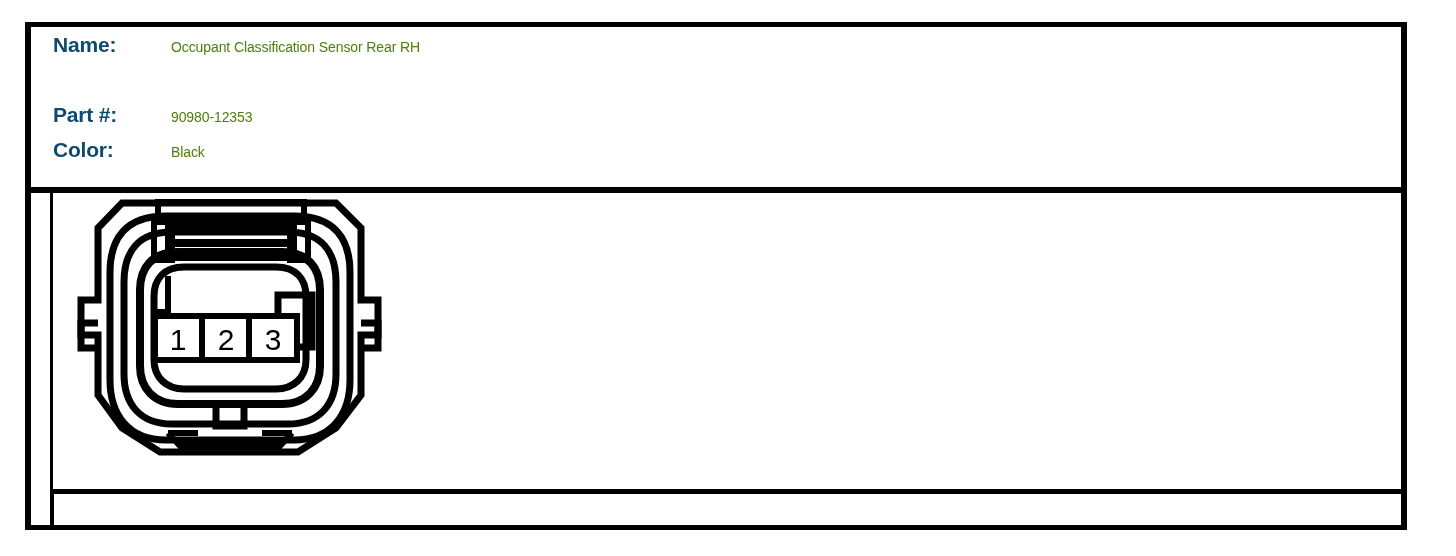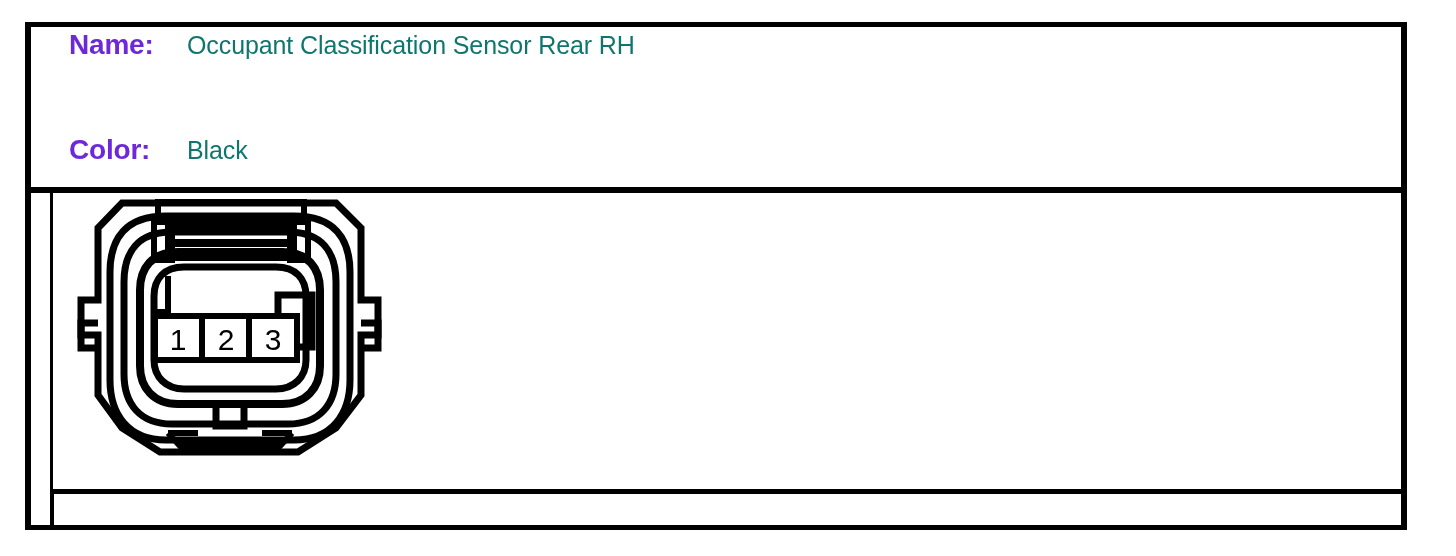--- a/index.html
+++ b/index.html
@@ -50,31 +50,30 @@
     white-space: nowrap;
   }
   .spec-row.r0 { top: 1px; }
   .spec-row.r1 { top: 36px; }
   .spec-row.r2 { top: 71px; }
   .spec-row.r3 { top: 106px; }
 
   .spec-label {
     display: inline-block;
     width: 118px;
-    font-size: 28px;
+    font-size: 21px;
     font-weight: bold;
-    color: #6d28d9;
+    color: #0c4a6e;
     letter-spacing: -0.2px;
-    margin-left: 16px;
   }
   .spec-value {
     display: inline-block;
-    font-size: 25px;
+    font-size: 14px;
     font-weight: normal;
-    color: #0f766e;
+    color: #4d7c0f;
     letter-spacing: -0.1px;
   }
 
   
   .divider-main {
     position: absolute;
     left: 25px;
     top: 187px;
     width: 1382px;
     height: 6px;
@@ -156,20 +155,23 @@
 
   <div class="card-frame"></div>
 
   <div class="spec-region">
 
     <div class="spec-row r0">
       <span class="spec-label">Name:</span><span class="spec-value">Occupant Classification Sensor Rear RH</span>
     </div>
 
 
+    <div class="spec-row r2">
+      <span class="spec-label">Part #:</span><span class="spec-value">90980-12353</span>
+    </div>
 
     <div class="spec-row r3">
       <span class="spec-label">Color:</span><span class="spec-value">Black</span>
     </div>
   </div>
 
   <div class="divider-main"></div>
 
   <div class="drawing-panel"></div>
 

